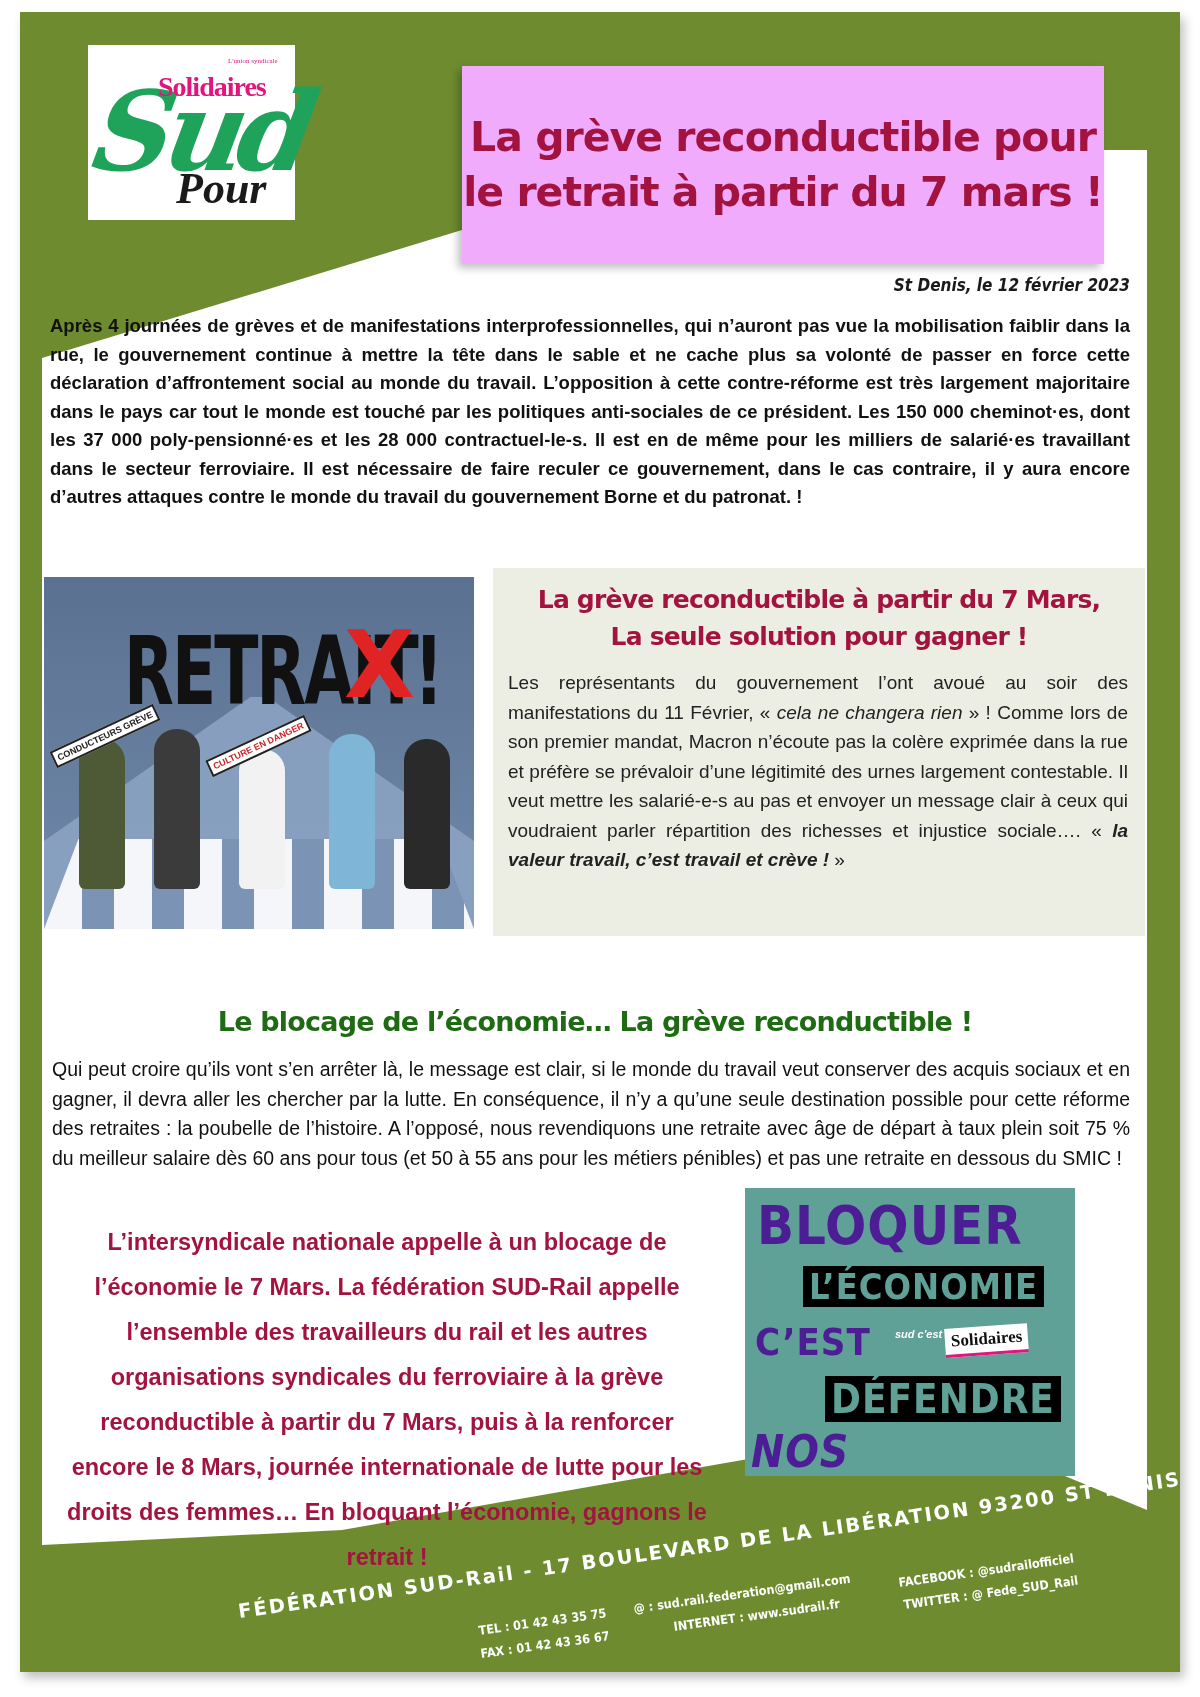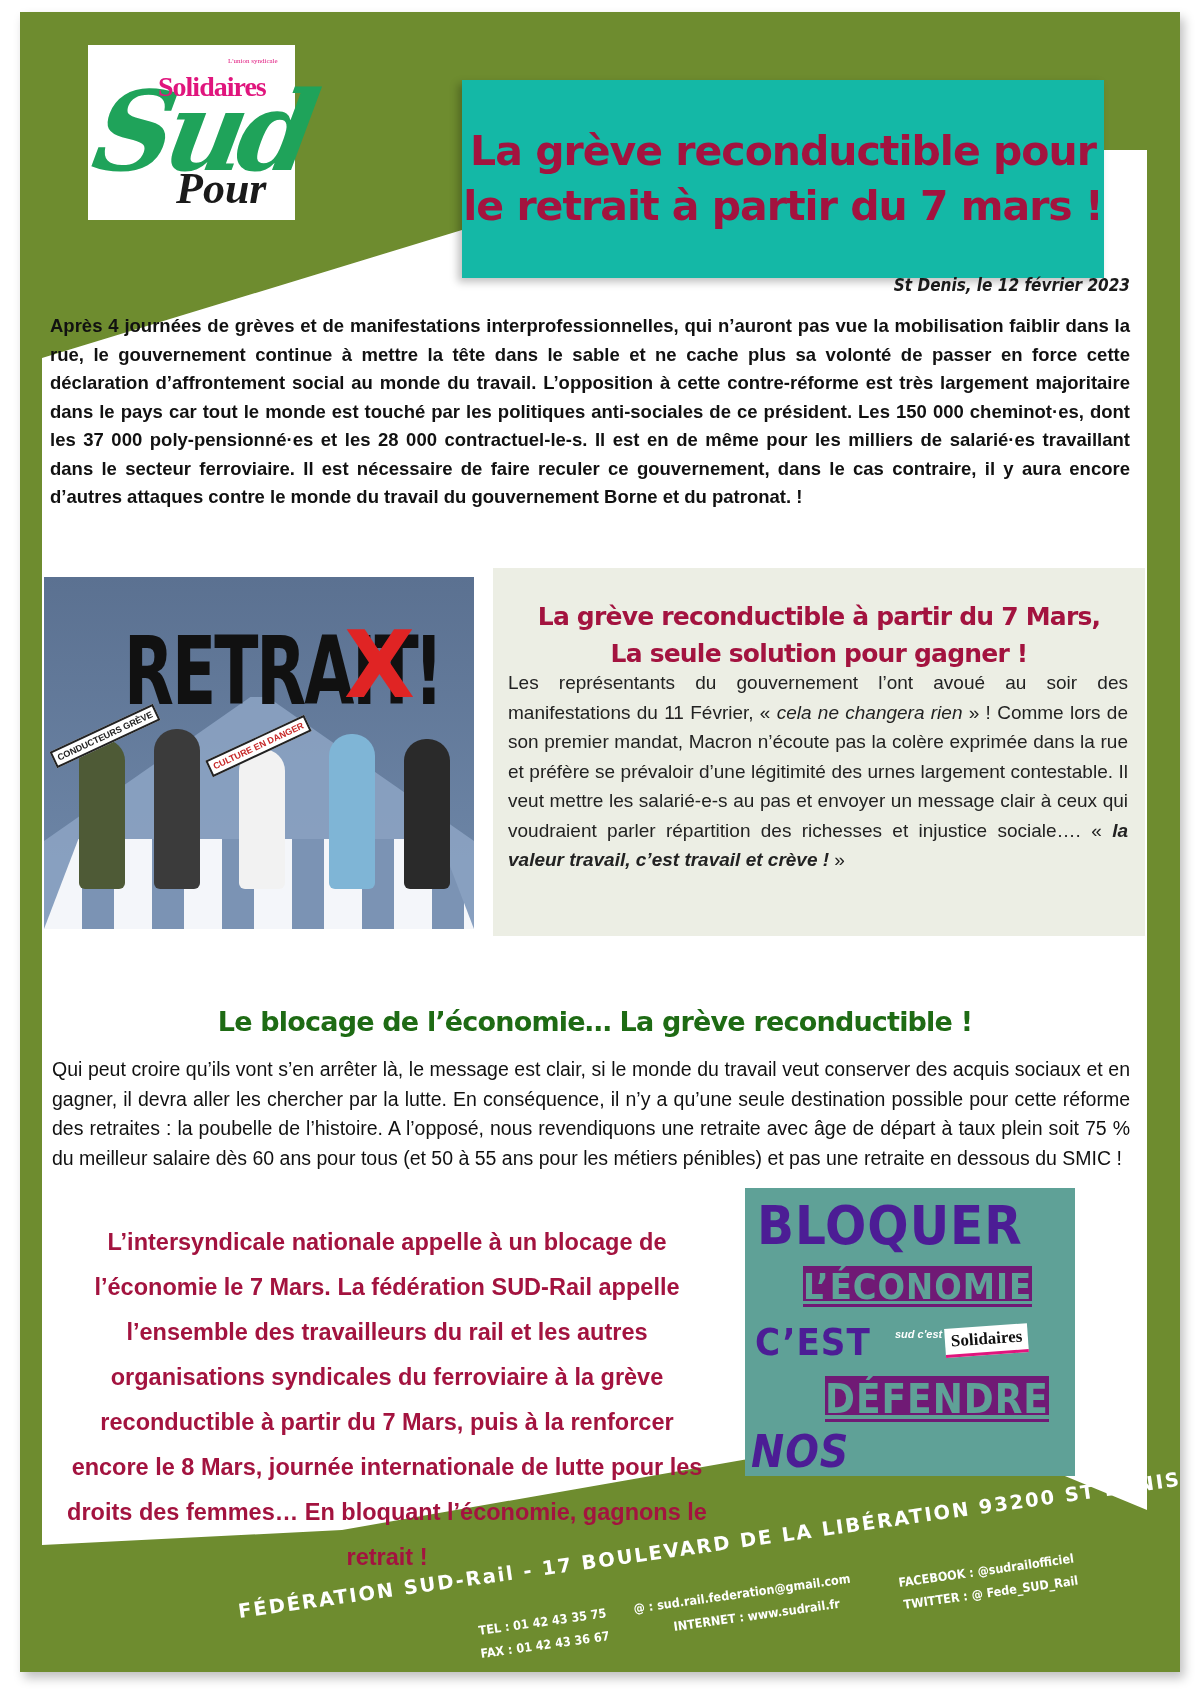--- a/index.html
+++ b/index.html
@@ -14,54 +14,54 @@
     clip-path: polygon(0 208px, 420px 80px, 1060px 0, 1105px 0, 1105px 1360px, 900px 1275px, 300px 1380px, 0 1395px); }
 
   
   .logo { position: absolute; left: 88px; top: 45px; width: 207px; height: 175px; background: #fff; }
   .logo .solid { position: absolute; left: 70px; top: 26px; font-family: "Liberation Serif", serif; font-weight: bold; font-size: 28px; color: #e0157d; letter-spacing: -1px; }
   .logo .union { position: absolute; left: 140px; top: 12px; font-family: "Liberation Serif", serif; font-size: 7px; color: #e0157d; line-height: 8px; }
   .logo .sud { position: absolute; left: 8px; top: 32px; font-family: "DejaVu Serif", serif; font-style: italic; font-weight: bold; font-size: 110px; color: #1fa35a; letter-spacing: -8px; transform: skewX(-10deg); line-height: 1; }
   .logo .rail { position: absolute; left: 88px; top: 118px; font-family: "Liberation Serif", serif; font-style: italic; font-weight: bold; font-size: 44px; color: #1a1a1a; }
 
   
-  .title-box { position: absolute; left: 462px; top: 66px; width: 642px; height: 198px; background: #14b8a6; box-shadow: -4px 4px 8px rgba(0,0,0,0.25); display: flex; align-items: center; justify-content: center; margin-top: 14px; }
+  .title-box { position: absolute; left: 462px; top: 66px; width: 642px; height: 198px; background: #f0abfc; box-shadow: -4px 4px 8px rgba(0,0,0,0.25); display: flex; align-items: center; justify-content: center; }
   .title-box h1 { font-family: "DejaVu Sans", sans-serif; font-weight: bold; font-size: 41px; line-height: 55px; color: #a3133f; text-align: center; letter-spacing: -1px; }
 
   .date { position: absolute; right: 70px; top: 275px; font-family: "DejaVu Sans Condensed", "DejaVu Sans", sans-serif; font-style: italic; font-weight: bold; font-size: 17px; color: #1a1a1a; text-align: right; }
 
   .intro { position: absolute; left: 50px; top: 312px; width: 1080px; font-weight: bold; font-size: 18.5px; line-height: 28.5px; color: #111; text-align: justify; }
 
   
   .cartoon { position: absolute; left: 44px; top: 577px; width: 430px; height: 352px; background: linear-gradient(#5b7191, #7089aa); overflow: hidden; }
   .cartoon .light { position: absolute; left: 0; top: 120px; width: 430px; height: 240px; background: #8da5c4; clip-path: polygon(48% 0, 52% 0, 100% 60%, 100% 100%, 0 100%, 0 60%); opacity: 0.85; }
   .cartoon .word { position: absolute; left: 80px; top: 40px; font-family: "DejaVu Sans Condensed", "DejaVu Sans", sans-serif; font-weight: bold; font-size: 72px; color: #111; letter-spacing: -2px; transform: scaleY(1.3); transform-origin: top; }
   .cartoon .cross { position: absolute; left: 300px; top: 35px; font-size: 92px; color: #e02424; font-weight: bold; font-family: "DejaVu Sans", sans-serif; }
   .cartoon .stripes { position: absolute; left: 0; bottom: 0; width: 430px; height: 90px; background: repeating-linear-gradient(90deg, #f4f6fa 0 38px, #7b93b4 38px 70px); clip-path: polygon(8% 0, 92% 0, 100% 100%, 0 100%); }
   .cartoon .person { position: absolute; bottom: 40px; width: 46px; border-radius: 22px 22px 6px 6px; }
   .cartoon .sign { position: absolute; font-size: 9px; font-weight: bold; background: #fff; border: 2px solid #222; padding: 2px 3px; transform: rotate(-25deg); color: #222; }
 
   
   .infobox { position: absolute; left: 493px; top: 568px; width: 652px; height: 368px; background: #eceee4; }
-  .infobox h2 { margin-top: 30px; font-family: "DejaVu Sans", sans-serif; font-weight: bold; font-size: 25px; line-height: 37px; color: #a3133f; text-align: center; letter-spacing: -0.8px; }
+  .infobox h2 { margin-top: 13px; font-family: "DejaVu Sans", sans-serif; font-weight: bold; font-size: 25px; line-height: 37px; color: #a3133f; text-align: center; letter-spacing: -0.8px; }
   .infobox p { position: absolute; left: 15px; top: 100px; width: 620px; font-family: "Liberation Sans Narrow", "Liberation Sans", sans-serif; font-size: 19px; line-height: 29.5px; color: #222; text-align: justify; }
   .infobox p i { font-style: italic; }
   .infobox p b { font-weight: bold; font-style: italic; }
 
   
   .green-h { position: absolute; left: 40px; top: 965px; width: 1110px; font-family: "DejaVu Sans", sans-serif; font-weight: bold; font-size: 27px; line-height: 38px; color: #1e6b14; text-align: center; letter-spacing: -0.8px; }
 
   .para2 { position: absolute; left: 52px; top: 1055px; width: 1078px; font-family: "Liberation Sans Narrow", "Liberation Sans", sans-serif; font-size: 19.5px; line-height: 29.5px; color: #111; text-align: justify; }
 
   .call { position: absolute; left: 62px; top: 1220px; width: 650px; font-weight: bold; font-size: 23.5px; line-height: 45px; color: #a3133f; text-align: center; }
 
   
   .poster { position: absolute; left: 745px; top: 1188px; width: 330px; height: 288px; background: #5fa197; overflow: hidden; }
   .poster .ln { position: absolute; font-family: "DejaVu Sans Condensed", "DejaVu Sans", sans-serif; font-weight: bold; color: #4c1d95; letter-spacing: 1px; }
-  .poster .boxed { background: #701a75; color: #5fa197; padding: 0 0; text-decoration: underline; }
+  .poster .boxed { background: #000000; color: #5fa197; padding: 0 6px; }
   .poster .badge { position: absolute; left: 200px; top: 138px; background: #fff; padding: 3px 6px; font-family: "Liberation Serif", serif; font-weight: bold; font-size: 17px; color: #111; border-bottom: 3px solid #e0157d; transform: rotate(-4deg); }
   .poster .sud-small { position: absolute; left: 150px; top: 140px; font-size: 11px; color: #fff; font-style: italic; font-weight: bold; }
 
   
   .footer { position: absolute; left: 0; top: 1500px; width: 1200px; height: 197px; }
   .footer .f-main { position: absolute; left: 240px; top: 100px; transform: rotate(-8deg); transform-origin: left bottom; font-family: "DejaVu Sans", sans-serif; font-weight: bold; font-size: 19.5px; color: #fff; letter-spacing: 2px; white-space: nowrap; }
   .footer .f-sm { position: absolute; transform: rotate(-8deg); transform-origin: left bottom; font-family: "DejaVu Sans Condensed", "DejaVu Sans", sans-serif; font-weight: bold; font-size: 12.5px; color: #fff; line-height: 18px; white-space: nowrap; }
 </style>
 </head>
 <body>

